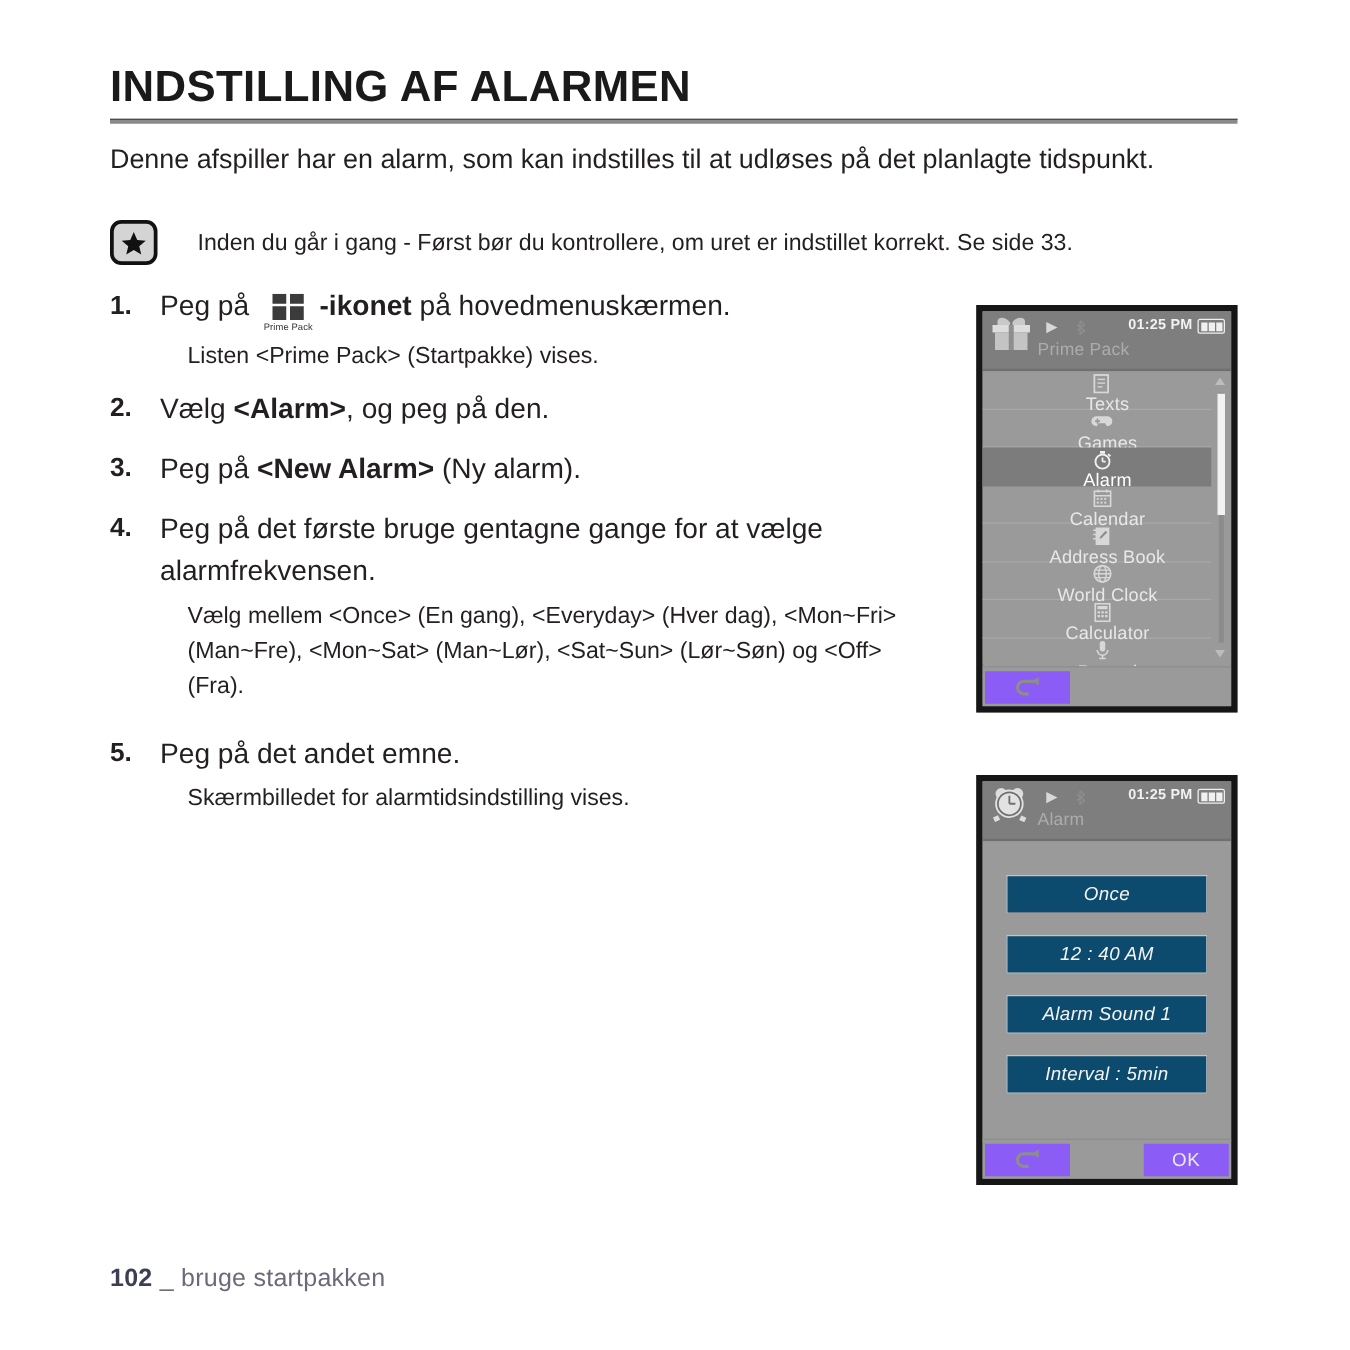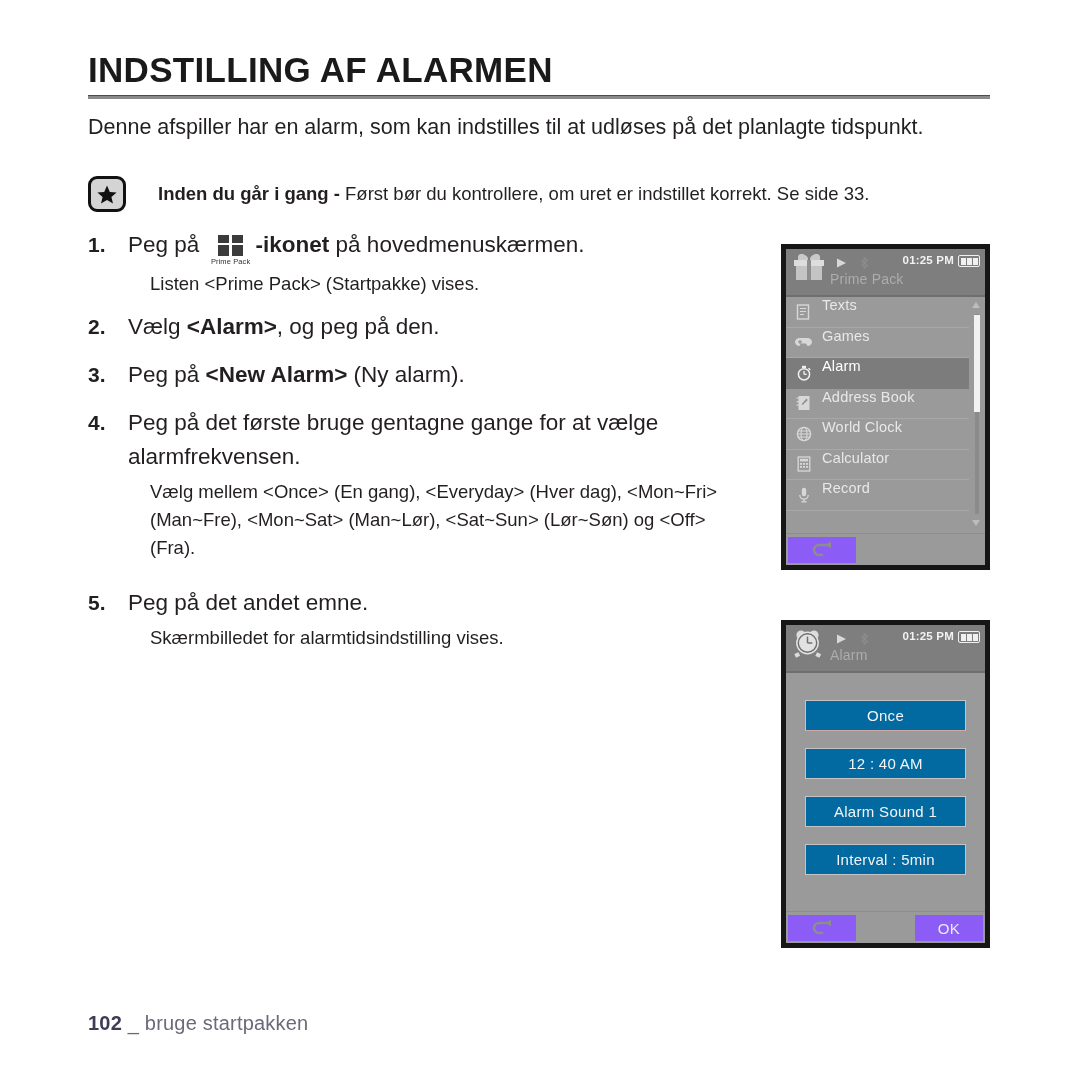--- a/index.html
+++ b/index.html
@@ -77,21 +77,21 @@
     box-sizing: border-box;
   }
   .note-icon svg { display:block; }
   .note-text {
     margin-left: 32px;
     font-size: 18.5px;
     line-height: 26px;
     color: #231f20;
     padding-top: 5px;
   }
-  .note-text b { font-weight: bold; }
+  .note-text b { font-weight: normal; }
 
   
   .steps {
     position: absolute;
     left: 88px;
     top: 228px;
     width: 660px;
   }
   .step {
     display: flex;
@@ -225,24 +225,26 @@
   
   .dev-list {
     position: relative;
     background: #9a9a9a;
     height: 234px;
   }
   .list-row {
     position: relative;
     height: 30.5px;
     display: flex;
+    align-items: center;
     padding-left: 8px;
     border-bottom: 1px solid #a8a8a8;
     box-sizing: border-box;
     margin-right: 16px;
+    flex-direction: column;
   }
   .list-row.selected {
     background: #7c7c7c;
     border-bottom-color: #7c7c7c;
   }
   .list-row .ric {
     width: 19px;
     flex: 0 0 19px;
     display: flex;
     align-items: center;
@@ -320,29 +322,30 @@
     position: relative;
     height: 241px;
     background: #9a9a9a;
     padding-top: 27px;
     box-sizing: border-box;
   }
   .alarm-btn {
     margin: 0 auto 17px auto;
     width: 161px;
     height: 31px;
-    background: #0369a1;
+    background: #0c4a6e;
     border: 1px solid #c4c4c4;
     box-sizing: border-box;
     display: flex;
     align-items: center;
     justify-content: center;
     font-size: 15px;
     color: #f4f4f4;
     letter-spacing: .3px;
+    font-style: italic;
   }
   .alarm-btn.first { border-bottom-color:#cfa8a8; }
 
   
   .pfooter {
     position: absolute;
     left: 88px;
     top: 1012px;
     font-size: 20px;
     color: #6a6a7a;
@@ -495,20 +498,39 @@
             <circle cx="8" cy="9.3" r="5.6" fill="none" stroke="#f0f0f0" stroke-width="1.5"></circle>
             <rect x="6" y="0.8" width="4" height="2.2" fill="#f0f0f0"></rect>
             <line x1="8" y1="9.3" x2="8" y2="6" stroke="#f0f0f0" stroke-width="1.4"></line>
             <line x1="8" y1="9.3" x2="10.6" y2="9.3" stroke="#f0f0f0" stroke-width="1.4"></line>
             <line x1="12.5" y1="3.3" x2="14.3" y2="5" stroke="#f0f0f0" stroke-width="1.4"></line>
           </svg>
         </span>
         <span class="rlabel">Alarm</span>
       </div>
 
+      <div class="list-row">
+        <span class="ric">
+          <svg width="16" height="15" viewBox="0 0 16 15" aria-hidden="true">
+            <rect x="1.5" y="2" width="13" height="12" fill="none" stroke="#d8d8d8" stroke-width="1.3"></rect>
+            <line x1="1.5" y1="5.5" x2="14.5" y2="5.5" stroke="#d8d8d8" stroke-width="1.2"></line>
+            <line x1="4.5" y1="0.6" x2="4.5" y2="3" stroke="#d8d8d8" stroke-width="1.2"></line>
+            <line x1="11.5" y1="0.6" x2="11.5" y2="3" stroke="#d8d8d8" stroke-width="1.2"></line>
+            <g fill="#d8d8d8">
+              <rect x="3.4" y="7.3" width="1.6" height="1.6"></rect>
+              <rect x="6.4" y="7.3" width="1.6" height="1.6"></rect>
+              <rect x="9.4" y="7.3" width="1.6" height="1.6"></rect>
+              <rect x="3.4" y="10.3" width="1.6" height="1.6"></rect>
+              <rect x="6.4" y="10.3" width="1.6" height="1.6"></rect>
+              <rect x="9.4" y="10.3" width="1.6" height="1.6"></rect>
+            </g>
+          </svg>
+        </span>
+        <span class="rlabel">Calendar</span>
+      </div>
 
       <div class="list-row">
         <span class="ric">
           <svg width="15" height="16" viewBox="0 0 15 16" aria-hidden="true">
             <rect x="2.5" y="1" width="11" height="14" fill="#d8d8d8"></rect>
             <rect x="0.6" y="2.6" width="2.2" height="1.2" fill="#d8d8d8"></rect>
             <rect x="0.6" y="6" width="2.2" height="1.2" fill="#d8d8d8"></rect>
             <rect x="0.6" y="9.4" width="2.2" height="1.2" fill="#d8d8d8"></rect>
             <path d="M10.5 3.6 L11.8 4.9 L7.2 9.6 L5.6 10 L6.1 8.4 Z" fill="#8f8f8f"></path>
           </svg>

